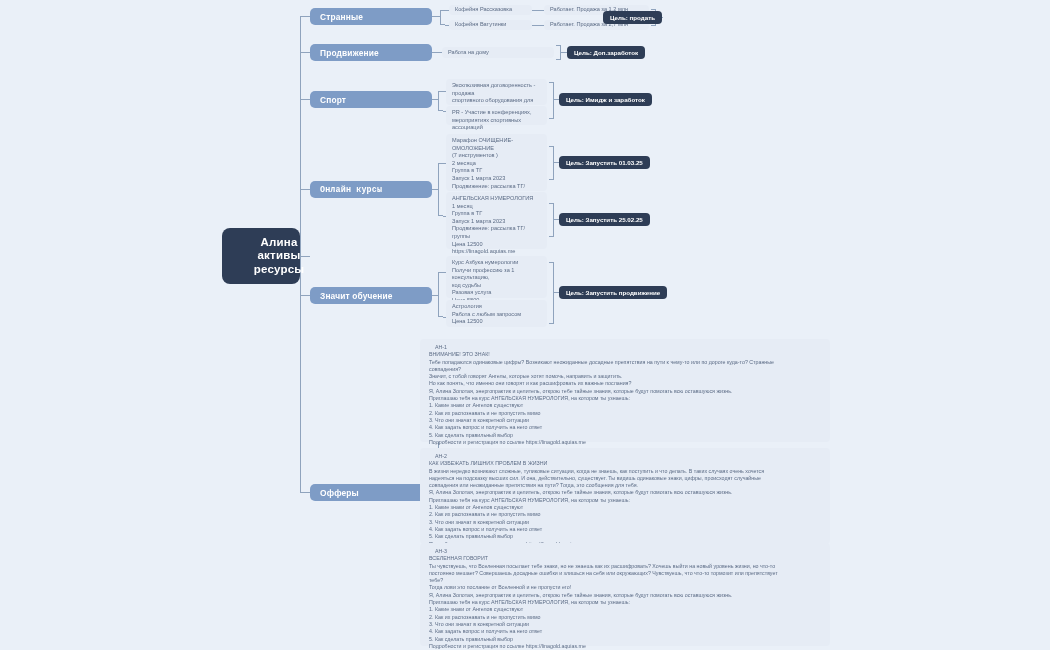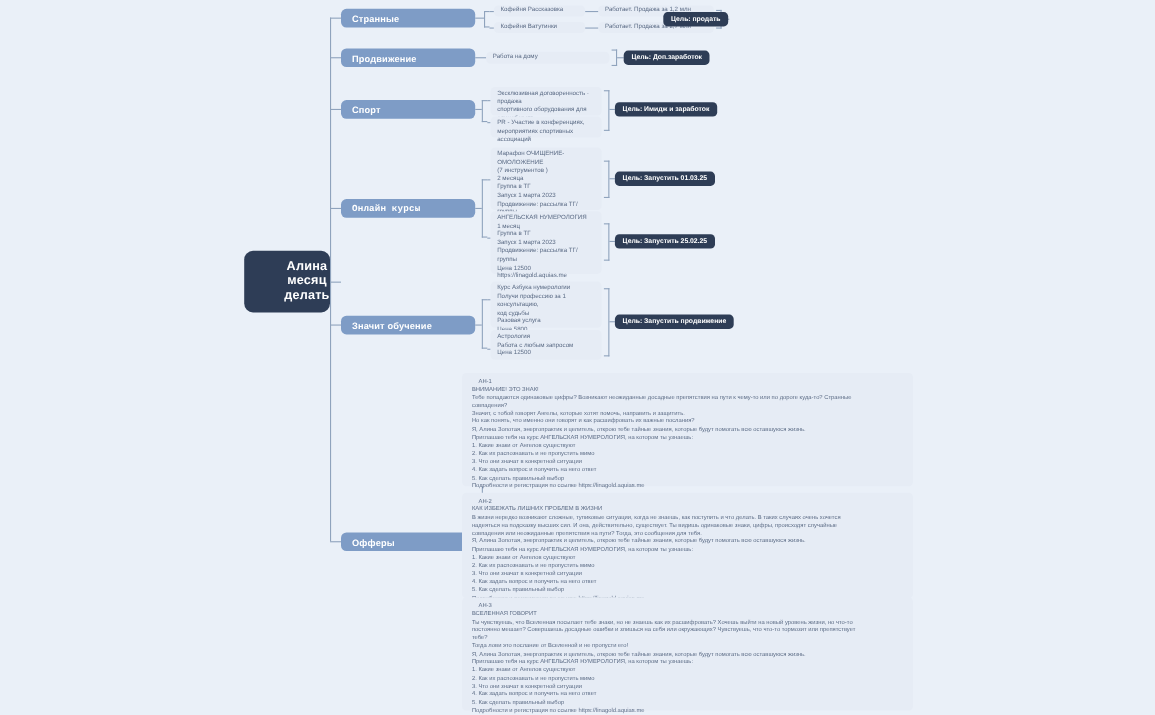--- a/index.html
+++ b/index.html
@@ -75,22 +75,22 @@
   <div class="ln lnh" style="left:300px;top:16px;width:10px;"></div>
   <div class="ln lnh" style="left:300px;top:52px;width:10px;"></div>
   <div class="ln lnh" style="left:300px;top:99px;width:10px;"></div>
   <div class="ln lnh" style="left:300px;top:189px;width:10px;"></div>
   <div class="ln lnh" style="left:300px;top:295px;width:10px;"></div>
   <div class="ln lnh" style="left:300px;top:492px;width:10px;"></div>
 
   <div class="node root">
     <div>
       <span>Алина</span>
-      <span>месяц</span>
-      <span>делать</span>
+      <span>активы</span>
+      <span>ресурсы</span>
     </div>
   </div>
 
   <div class="node branch" style="top:8px;">Странные</div>
 
   <div class="ln lnh" style="left:432px;top:16px;width:8px;"></div>
   <div class="brkL" style="left:440px;top:10px;height:15px;"></div>
   <div class="ln lnh" style="left:445px;top:10px;width:4px;"></div>
   <div class="ln lnh" style="left:445px;top:25px;width:4px;"></div>
 

